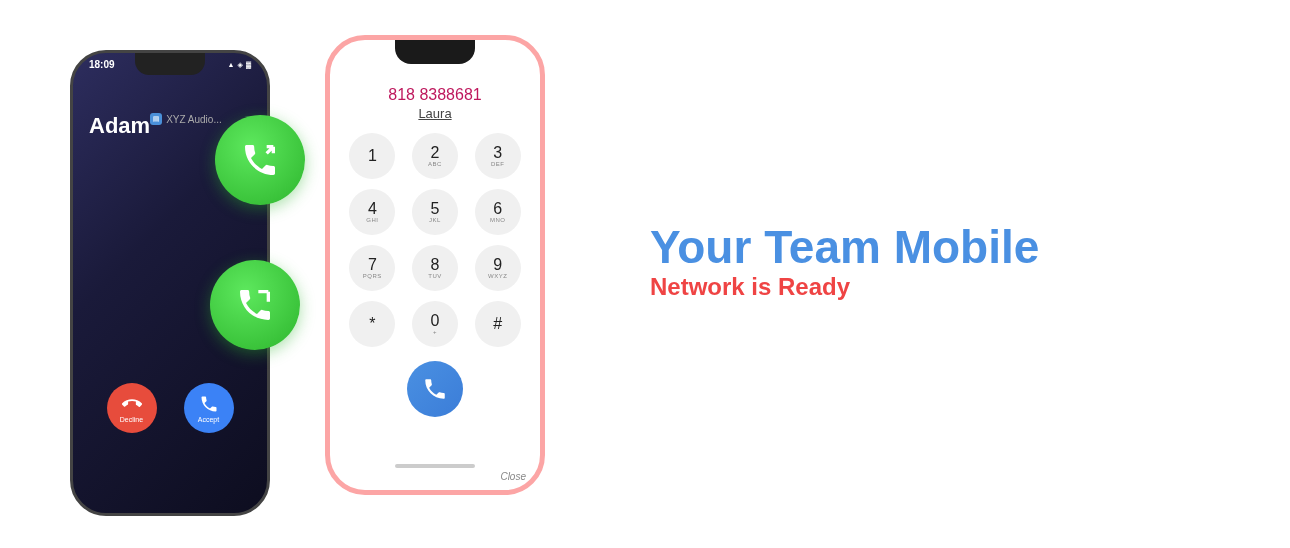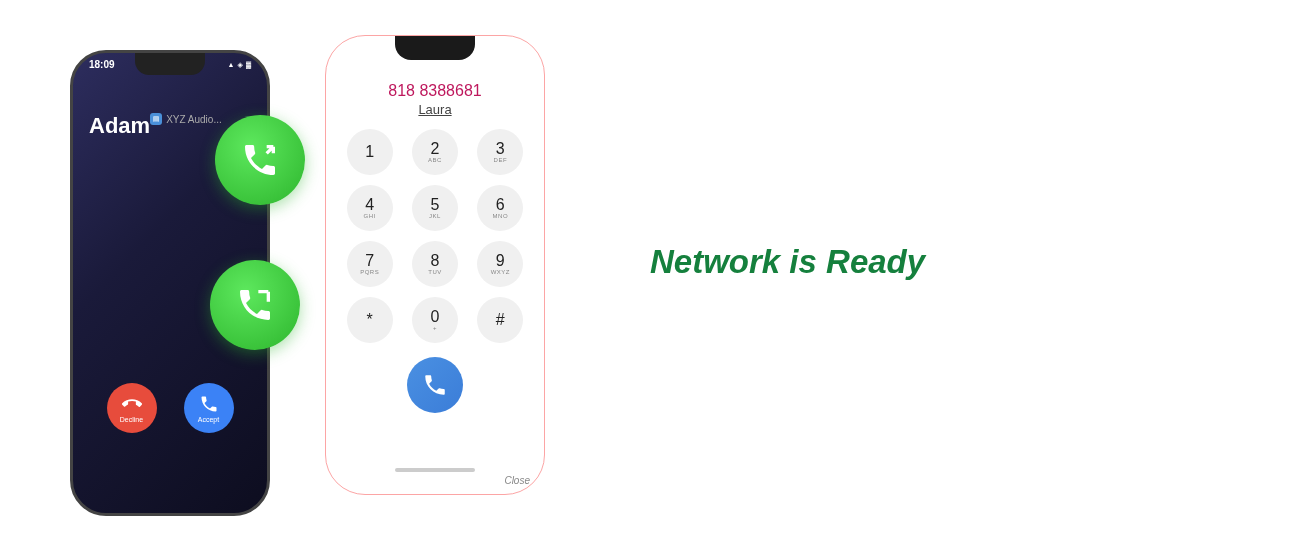--- a/index.html
+++ b/index.html
@@ -201,21 +201,21 @@
     }
 
     
     .phone-front {
       width: 220px;
       height: 460px;
       right: 55px;
       top: 35px;
       z-index: 5;
       background: #ffffff;
-      border: 1px solid #fca5a5;
+      border: 5px solid #fca5a5;
       border-radius: 40px;
       position: absolute;
     }
 
     .phone-front-notch {
       position: absolute;
       top: 0;
       left: 50%;
       transform: translateX(-50%);
       width: 80px;
@@ -352,26 +352,25 @@
     }
 
     .heading-blue {
       font-size: 46px;
       font-weight: 800;
       color: #4a90e2;
       line-height: 1.1;
     }
 
     .heading-green {
-      font-size: 33px;
+      font-size: 24px;
       font-weight: 700;
-      color: #15803d;
+      color: #ef4444;
       line-height: 1.2;
       margin-bottom: 24px;
-      font-style: italic;
     }
 
     .description {
       font-size: 17px;
       color: #555;
       line-height: 1.6;
       max-width: 500px;
     }
   </style>
 </head>
@@ -494,14 +493,15 @@
         </svg>
       </div>
     </div>
     <div class="front-home-indicator"></div>
     <span class="close-bar">Close</span>
   </div>
 
 </div>
 
 <div class="right-section">
+  <div class="heading-blue">Your Team Mobile</div>
   <div class="heading-green">Network is Ready</div>
 </div>
 
 </body></html>

